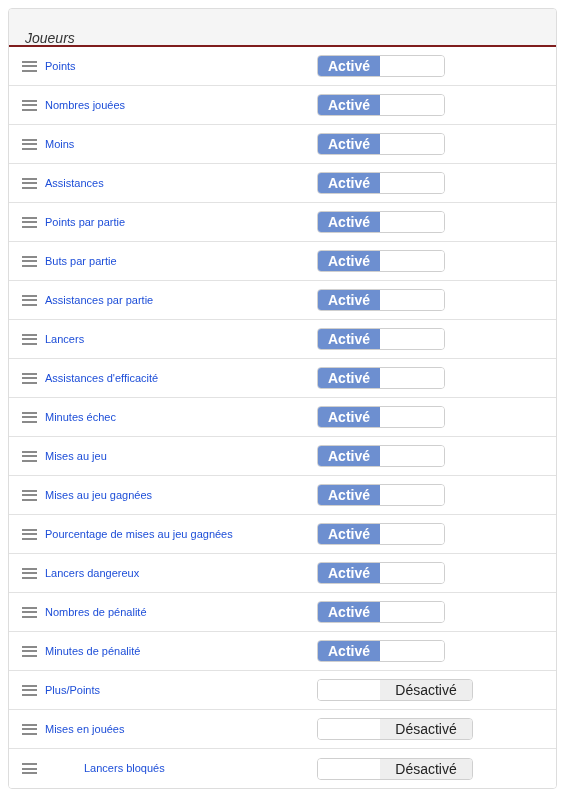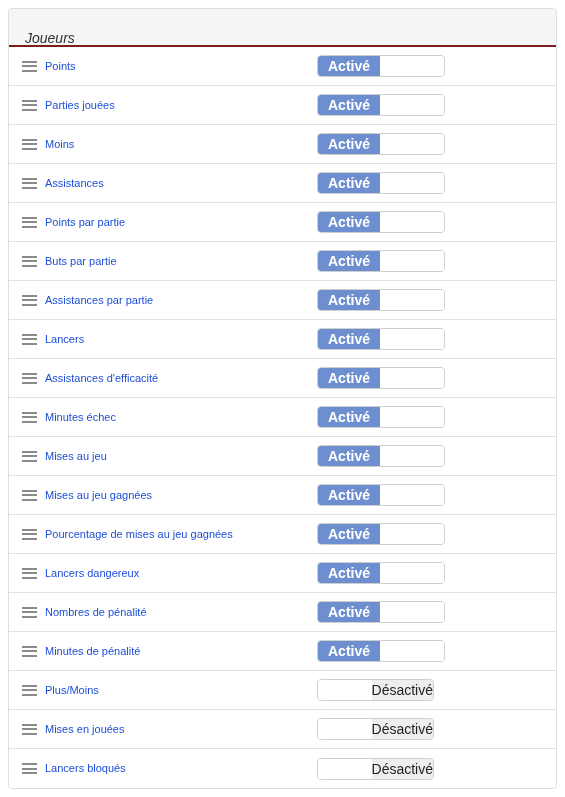--- a/index.html
+++ b/index.html
@@ -52,20 +52,21 @@
     border-bottom: 1px solid #e2e2e2;
     display: flex;
     align-items: center;
     box-sizing: border-box;
     background: #ffffff;
     padding-left: 13px;
     position: relative;
   }
   .row:last-child {
     border-bottom: none;
+    gap: 39px;
   }
 
   .drag-handle {
     width: 15px;
     height: 11px;
     flex: 0 0 auto;
     margin-right: 8px;
     display: flex;
     flex-direction: column;
     justify-content: space-between;
@@ -101,21 +102,21 @@
     overflow: hidden;
     background: #ffffff;
     cursor: pointer;
     user-select: none;
   }
 
   .toggle.on {
     width: 128px;
   }
   .toggle.off {
-    width: 117px;
+    width: 156px;
   }
 
   .toggle .seg-label {
     display: flex;
     align-items: center;
     justify-content: center;
     font-size: 14px;
     line-height: 1;
     box-sizing: border-box;
   }
@@ -163,21 +164,21 @@
           <span class="seg-label">Activé</span>
           <span class="seg-knob"></span>
         </div>
       </div>
       <div class="row">
         <span class="drag-handle">
           <i></i>
           <i></i>
           <i></i>
         </span>
-        <span class="row-label">Parties jouées</span>
+        <span class="row-label">Nombres jouées</span>
         <div class="toggle on">
           <span class="seg-label">Activé</span>
           <span class="seg-knob"></span>
         </div>
       </div>
       <div class="row">
         <span class="drag-handle">
           <i></i>
           <i></i>
           <i></i>
@@ -343,21 +344,21 @@
           <span class="seg-label">Activé</span>
           <span class="seg-knob"></span>
         </div>
       </div>
       <div class="row">
         <span class="drag-handle">
           <i></i>
           <i></i>
           <i></i>
         </span>
-        <span class="row-label">Plus/Moins</span>
+        <span class="row-label">Plus/Points</span>
         <div class="toggle off">
           <span class="seg-knob"></span>
           <span class="seg-label">Désactivé</span>
         </div>
       </div>
       <div class="row">
         <span class="drag-handle">
           <i></i>
           <i></i>
           <i></i>

